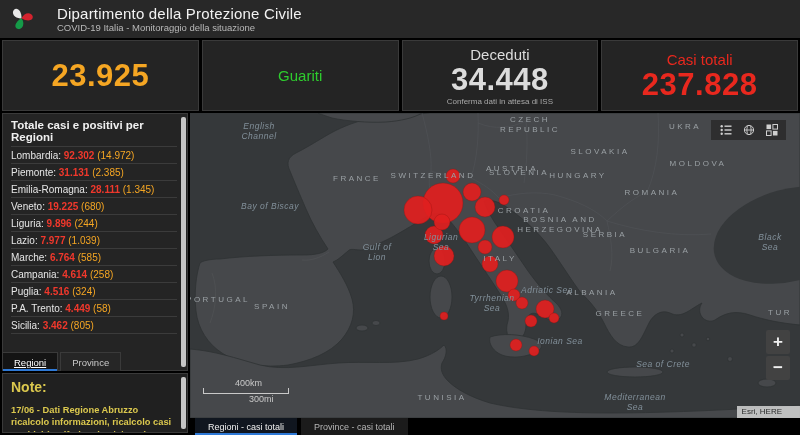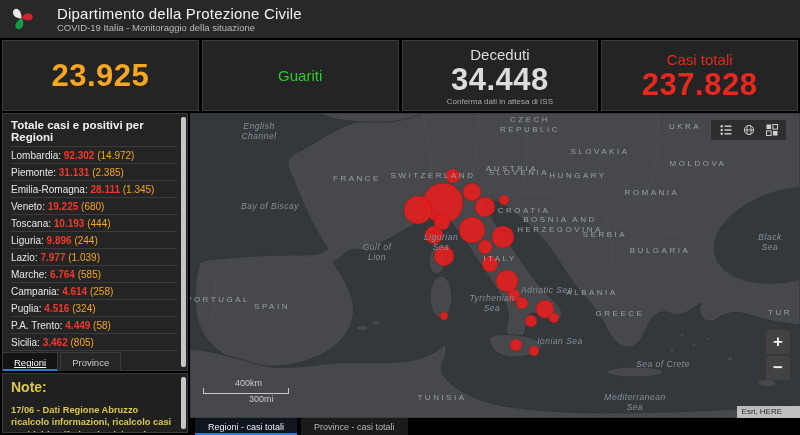--- a/index.html
+++ b/index.html
@@ -96,21 +96,20 @@
       </div>
     </div>
 
   <section class="regions-panel">
     <h2>Totale casi e positivi per Regioni</h2>
     <div id="region-rows">
         <div class="region-row"><span class="rname">Lombardia: </span><span class="rcases" style="color: rgb(240, 56, 44);">92.302 </span><span class="rpos" style="color: rgb(245, 166, 35);">(14.972)</span></div>
         <div class="region-row"><span class="rname">Piemonte: </span><span class="rcases" style="color: rgb(240, 56, 44);">31.131 </span><span class="rpos" style="color: rgb(245, 166, 35);">(2.385)</span></div>
         <div class="region-row"><span class="rname">Emilia-Romagna: </span><span class="rcases" style="color: rgb(240, 56, 44);">28.111 </span><span class="rpos" style="color: rgb(245, 166, 35);">(1.345)</span></div>
         <div class="region-row"><span class="rname">Veneto: </span><span class="rcases" style="color: rgb(240, 56, 44);">19.225 </span><span class="rpos" style="color: rgb(245, 166, 35);">(680)</span></div>
-        <div class="region-row"><span class="rname">Toscana: </span><span class="rcases" style="color: rgb(240, 56, 44);">10.193 </span><span class="rpos" style="color: rgb(245, 166, 35);">(444)</span></div>
         <div class="region-row"><span class="rname">Liguria: </span><span class="rcases" style="color: rgb(240, 56, 44);">9.896 </span><span class="rpos" style="color: rgb(245, 166, 35);">(244)</span></div>
         <div class="region-row"><span class="rname">Lazio: </span><span class="rcases" style="color: rgb(240, 56, 44);">7.977 </span><span class="rpos" style="color: rgb(245, 166, 35);">(1.039)</span></div>
         <div class="region-row"><span class="rname">Marche: </span><span class="rcases" style="color: rgb(240, 56, 44);">6.764 </span><span class="rpos" style="color: rgb(245, 166, 35);">(585)</span></div>
         <div class="region-row"><span class="rname">Campania: </span><span class="rcases" style="color: rgb(240, 56, 44);">4.614 </span><span class="rpos" style="color: rgb(245, 166, 35);">(258)</span></div>
         <div class="region-row"><span class="rname">Puglia: </span><span class="rcases" style="color: rgb(240, 56, 44);">4.516 </span><span class="rpos" style="color: rgb(245, 166, 35);">(324)</span></div>
         <div class="region-row"><span class="rname">P.A. Trento: </span><span class="rcases" style="color: rgb(240, 56, 44);">4.449 </span><span class="rpos" style="color: rgb(245, 166, 35);">(58)</span></div>
         <div class="region-row"><span class="rname">Sicilia: </span><span class="rcases" style="color: rgb(240, 56, 44);">3.462 </span><span class="rpos" style="color: rgb(245, 166, 35);">(805)</span></div>
         <div class="region-row"></div>
       </div>
     <div class="vscroll"></div>

